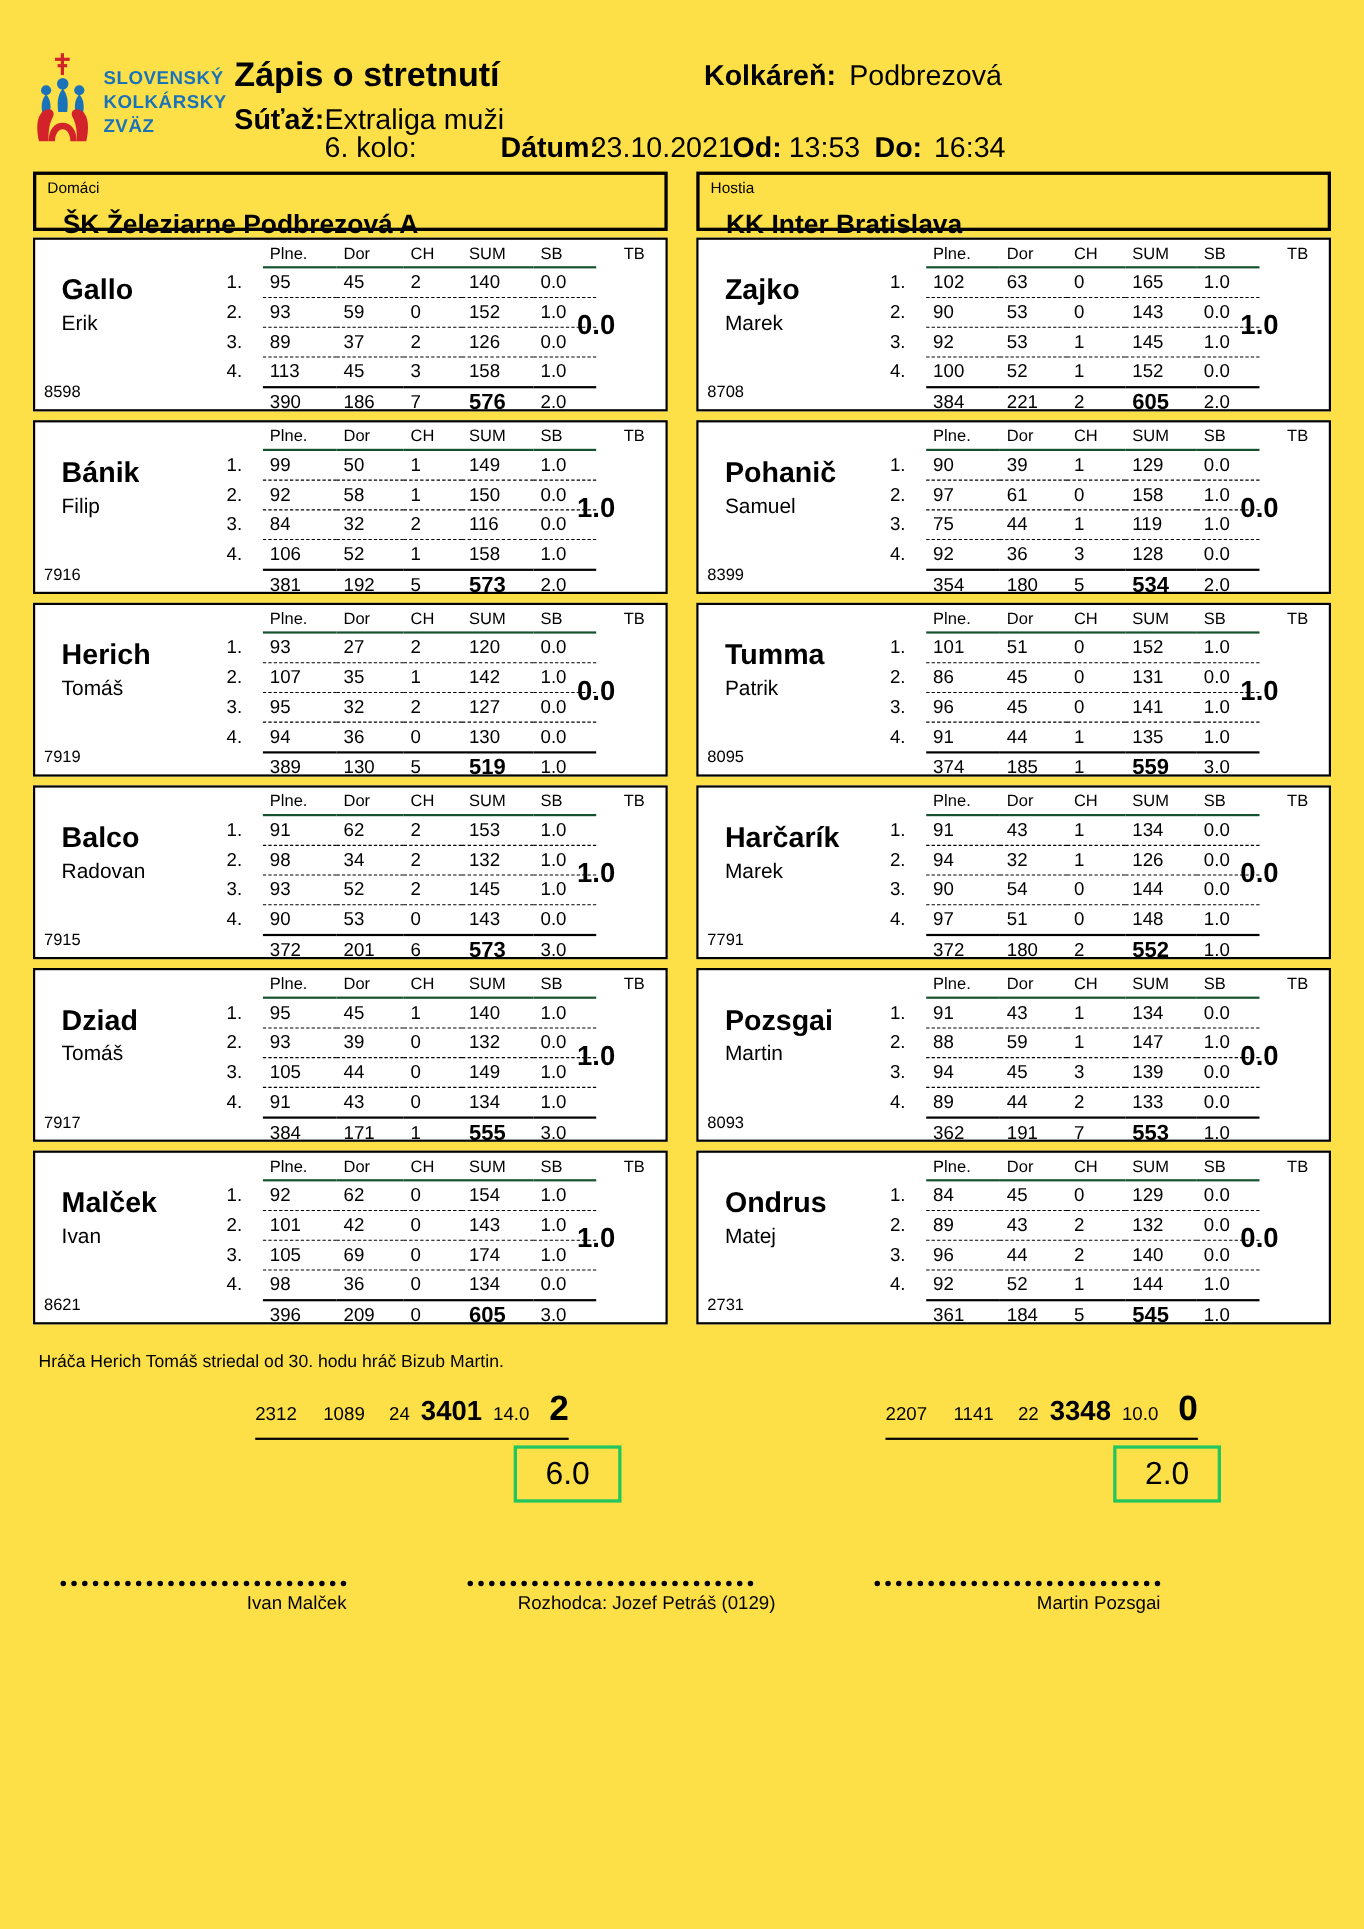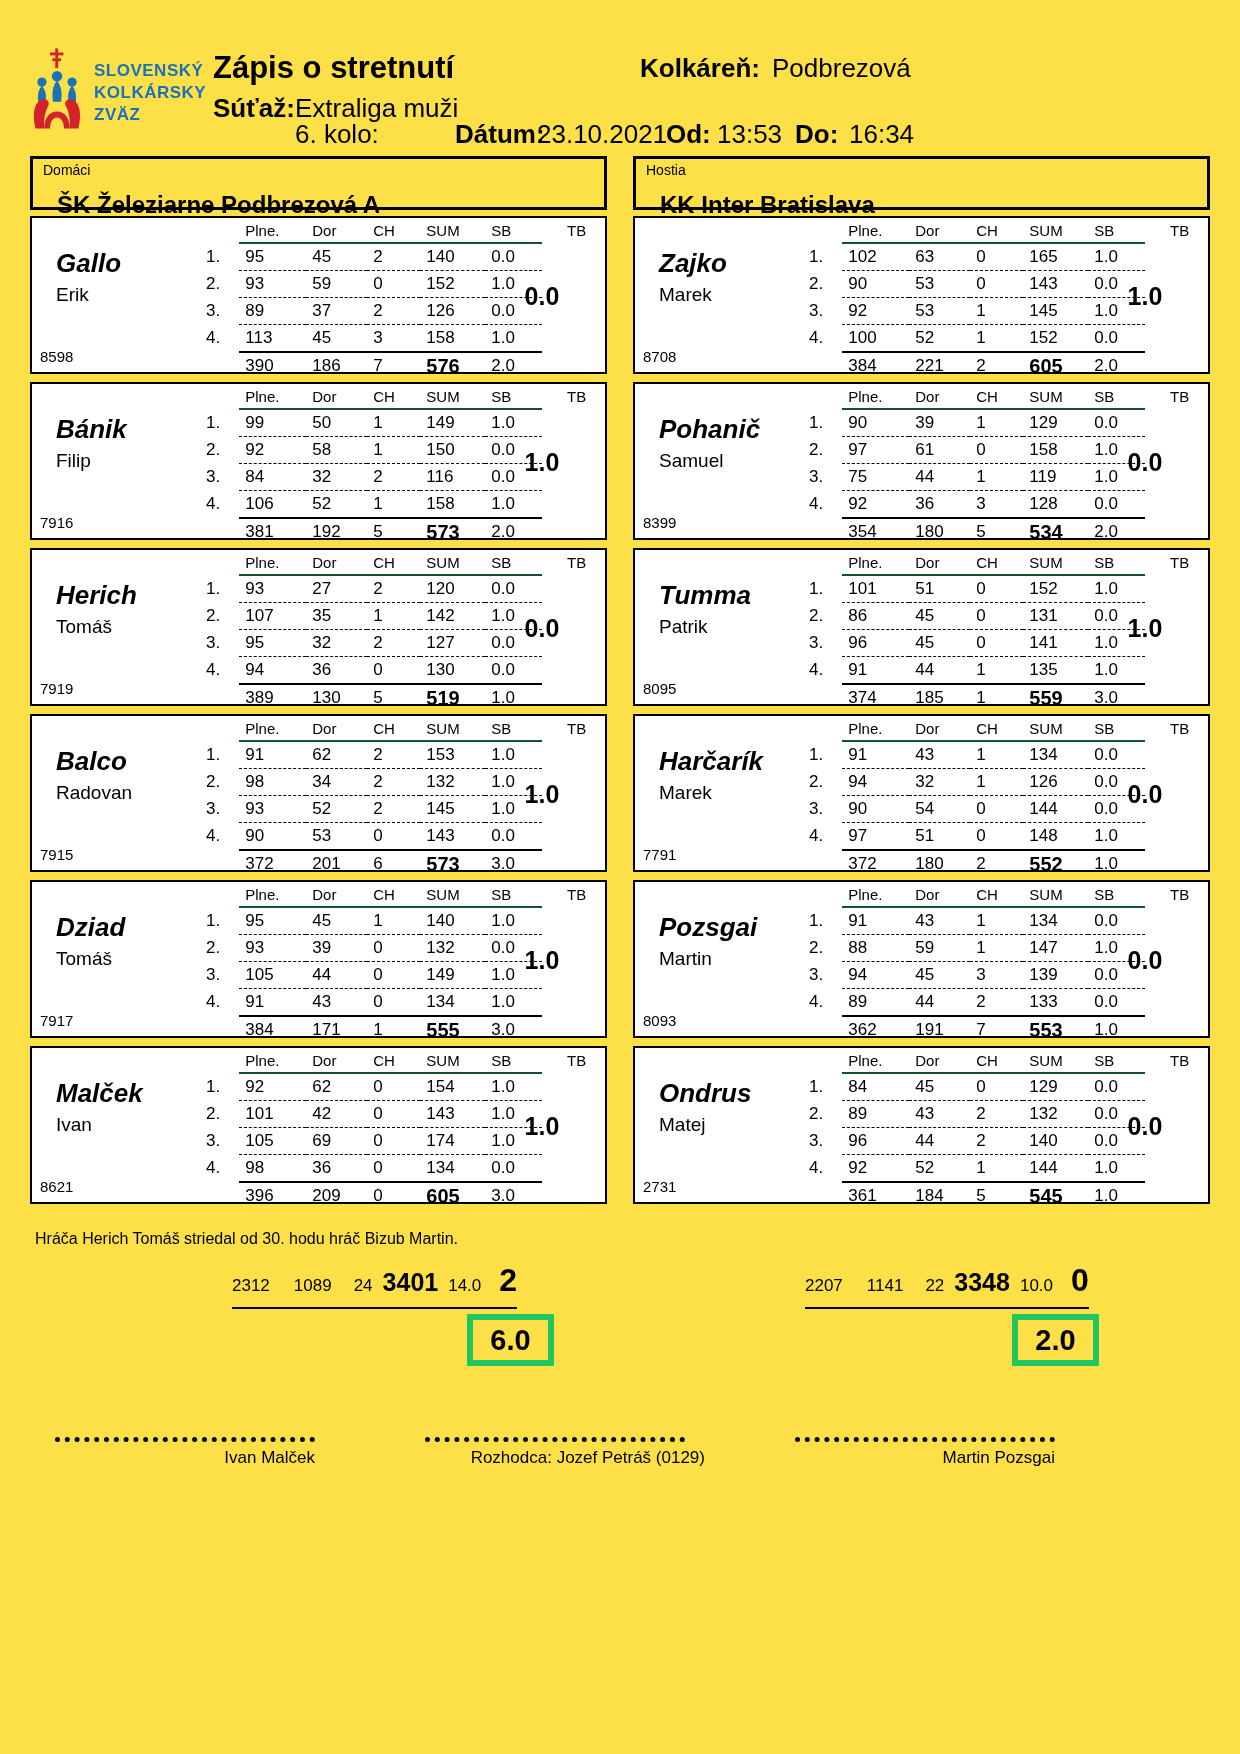--- a/index.html
+++ b/index.html
@@ -15,21 +15,21 @@
   .h19{font-size:26px;}
 
   
   .team-box{position:absolute;top:156px;width:577px;height:54px;border:3px solid #000;box-sizing:border-box;padding:3px 10px;}
   .team-box .side-label{font-size:14px;}
   .team-box .team-name{font-size:24px;font-weight:bold;padding-left:14px;margin-top:13px;}
   .players-col{position:absolute;top:216px;width:577px;display:flex;flex-direction:column;gap:8px;}
 
   
   .player-block{position:relative;height:158px;border:2px solid #000;box-sizing:border-box;background:#fff;}
-  .p-surname{position:absolute;left:24px;top:30px;font-size:26px;font-weight:bold;font-style:italic;}
+  .p-surname{position:absolute;left:24px;top:30px;font-size:26px;font-weight:bold;}
   .p-firstname{position:absolute;left:24px;top:66px;font-size:19px;}
   .p-license{position:absolute;left:8px;top:130px;font-size:15px;}
   .p-tb{position:absolute;left:472px;top:64px;width:76px;text-align:center;font-size:25px;font-weight:bold;}
 
   .score-table{position:absolute;left:168px;top:0;border-collapse:collapse;table-layout:fixed;}
   .score-table th,.score-table td{padding:0 0 0 6px;text-align:left;font-weight:normal;height:26px;
        vertical-align:middle;white-space:nowrap;font-size:17px;}
   .score-table thead th{height:24px;font-size:15px;}
   .score-table thead th.h{border-bottom:2px solid #14532d;}
   .c-num{width:34px;text-align:right;padding-right:8px;padding-left:0;font-size:16px;}
@@ -40,22 +40,22 @@
   tr.total-row td{height:26px;}
   tr.total-row td.c-sum{font-weight:bold;font-size:20px;}
 
   
   .note{position:absolute;left:35px;top:1230px;font-size:16px;}
   .totals-group{position:absolute;top:1262px;display:flex;align-items:baseline;
        border-bottom:2px solid #000;padding-bottom:8px;font-size:17px;}
   .totals-group .t-dor{margin-left:24px;} .totals-group .t-ch{margin-left:22px;}
   .totals-group .t-sum{margin-left:10px;font-size:25px;font-weight:bold;}
   .totals-group .t-sb{margin-left:10px;} .totals-group .t-points{margin-left:18px;font-size:32px;font-weight:bold;}
-  .score-box{position:absolute;top:1314px;width:87px;height:52px;border:6px solid #22c55e;box-sizing:border-box;
-       display:flex;align-items:center;justify-content:center;font-size:29px;font-weight:bold;}
+  .score-box{position:absolute;top:1314px;width:98px;height:52px;border:3px solid #22c55e;box-sizing:border-box;
+       display:flex;align-items:center;justify-content:center;font-size:29px;font-weight:normal;}
   .sig-line{position:absolute;top:1425px;width:260px;height:12px;border-bottom:5px dotted #000;}
   .sig-name{position:absolute;top:1448px;text-align:right;font-size:17px;}
 </style>
 </head>
 <body>
 
 <div class="page">
 
   <svg class="logo-svg" viewBox="0 0 100 140" aria-hidden="true">
     <g fill="#d2232a">

